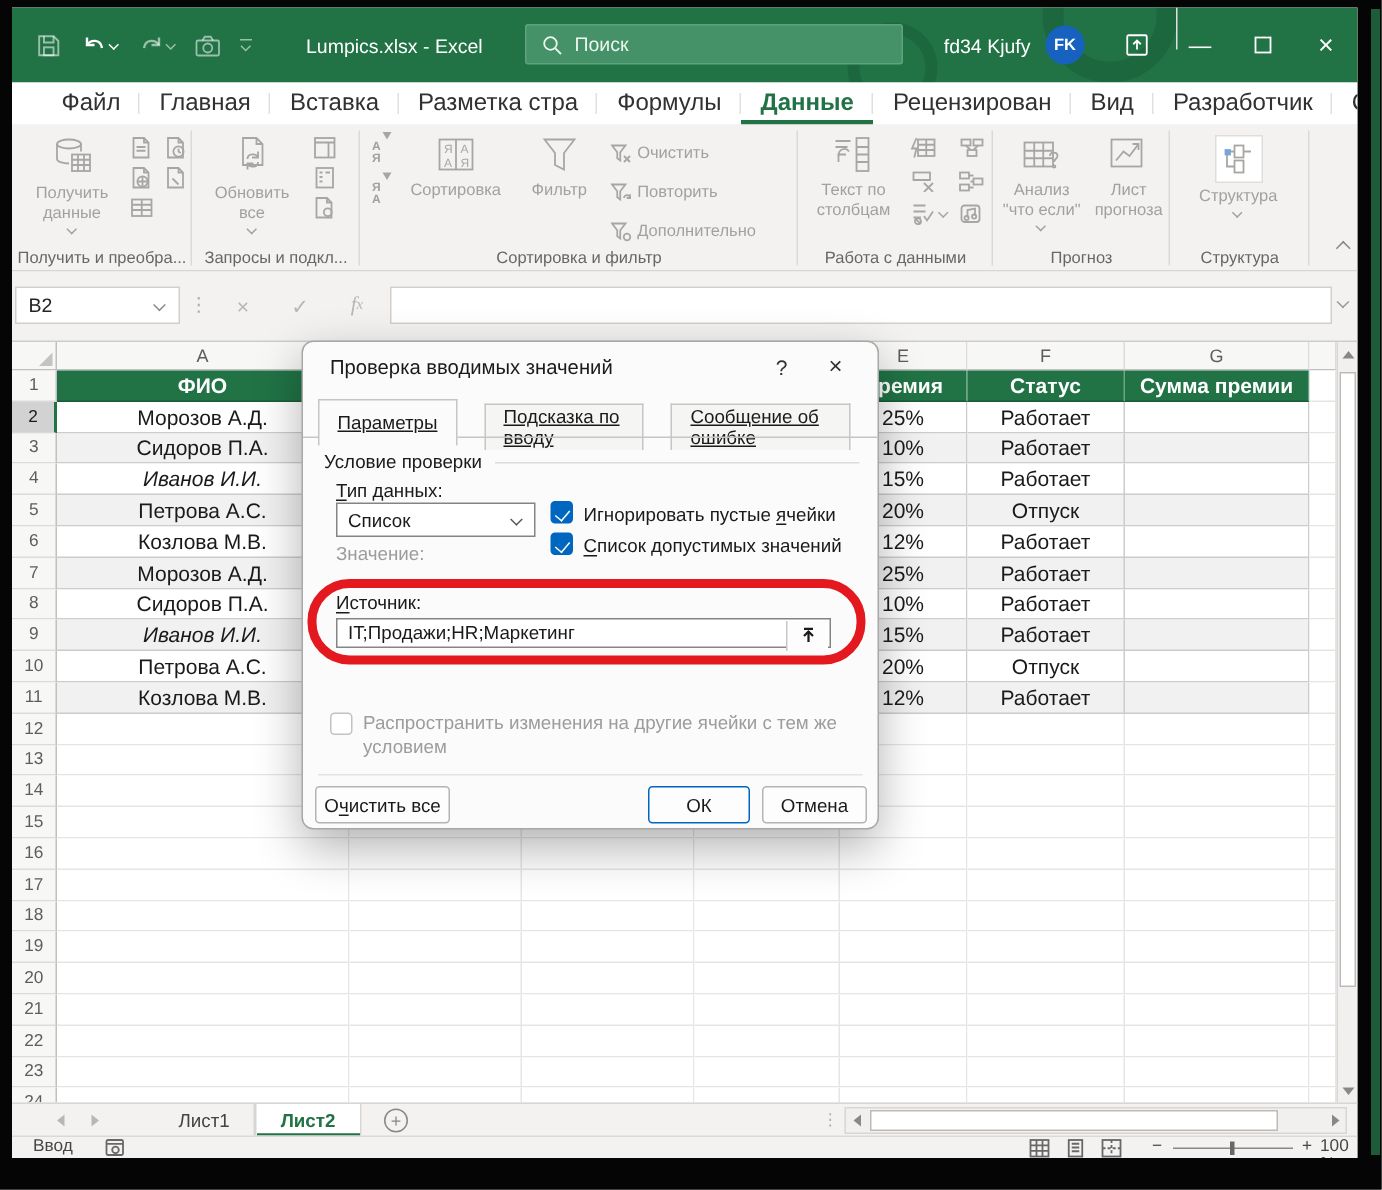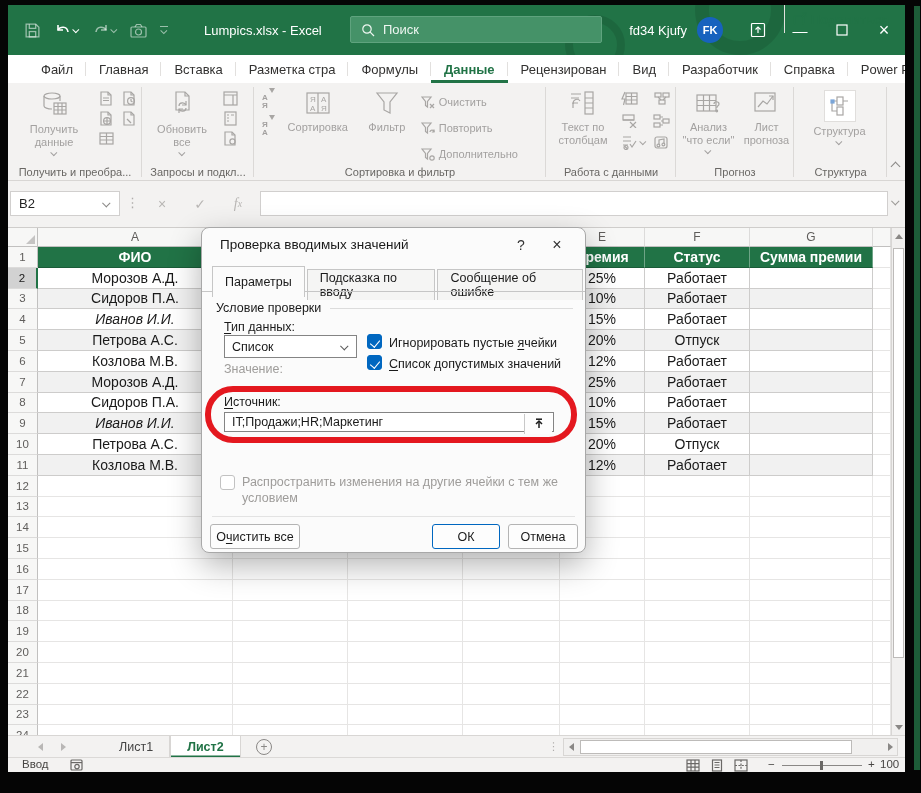--- a/index.html
+++ b/index.html
@@ -18,21 +18,21 @@
   #search-box { position:absolute; left:342px; top:11px; width:252px; height:27px; background:#459268; border:1px solid #5fa37e; border-radius:2px; display:flex; align-items:center; gap:8px; padding-left:10px; color:#eef6f1; font-size:13px; }
   #tb-right { position:absolute; right:0; top:0; height:50px; display:flex; align-items:center; }
   #user-name { color:#fff; font-size:13px; margin-right:10px; }
   #avatar { width:26px; height:26px; border-radius:50%; background:#1762be; color:#fff; font-size:11px; font-weight:bold; display:flex; align-items:center; justify-content:center; margin-right:14px; }
   .winbtn { width:42px; height:50px; display:flex; align-items:center; justify-content:center; color:#fff; font-size:15px; }
   .chev { display:inline-block; width:6px; height:6px; border-left:1.3px solid currentColor; border-bottom:1.3px solid currentColor; transform:rotate(-45deg) translateY(-1px); }
   .chev-sm { width:5px; height:5px; }
 
   
   #tabrow { position:absolute; left:0; top:50px; width:897px; height:28px; background:#fff; display:flex; align-items:stretch; padding-left:20px; }
-  .rtab { position:relative; padding:0 13px; display:flex; align-items:center; font-size:13px; color:#323130; white-space:nowrap; }
+  .rtab { position:relative; padding:0 13px; display:flex; align-items:center; font-size:16px; color:#323130; white-space:nowrap; }
   .rtab::after { content:""; position:absolute; right:0; top:7px; height:14px; width:1px; background:#e2e0de; }
   .rtab.active { color:#217346; font-weight:bold; box-shadow:inset 0 -3px 0 #217346; }
   #share-btn { position:absolute; right:8px; top:0; height:28px; display:flex; align-items:center; gap:4px; color:#217346; font-size:13px; font-weight:bold; padding:0 8px; border-left:1px solid #e2e0de; }
 
   
   #ribbon { position:absolute; left:0; top:78px; width:897px; height:98px; background:#f3f2f1; border-bottom:1px solid #d8d6d4; display:flex; }
   .rgroup { position:relative; height:98px; flex:none; }
   .rgroup::after { content:""; position:absolute; right:0; top:4px; bottom:4px; width:1px; background:#dbd9d7; }
   .rg-label { position:absolute; left:0; right:0; bottom:3px; text-align:center; font-size:11px; color:#696764; white-space:nowrap; overflow:hidden; }
   .rg-body { position:absolute; left:0; top:4px; right:2px; height:76px; display:flex; align-items:flex-start; }
@@ -105,21 +105,21 @@
   #zoom-thumb { position:absolute; left:38px; top:-4px; width:3px; height:9px; background:#6a6866; }
   #zoom-plus { position:absolute; left:860px; top:0; }
   #zoom-label { position:absolute; left:872px; top:0; }
 
   
   #dlg { position:absolute; left:193px; top:222px; width:385px; height:326px; background:#fbfbfb; border:1px solid #a8a8a8; border-radius:8px; box-shadow:0 12px 32px rgba(0,0,0,0.30); z-index:40; font-size:12.5px; color:#1a1a1a; }
   #dlg-title { position:absolute; left:18px; top:9px; font-size:13.5px; }
   #dlg-help { position:absolute; right:52px; top:6px; width:24px; height:22px; display:flex; align-items:center; justify-content:center; color:#333; font-size:14px; }
   #dlg-close { position:absolute; right:14px; top:6px; width:28px; height:22px; display:flex; align-items:center; justify-content:center; color:#333; font-size:16px; }
   #dlg-tabs { position:absolute; left:10px; top:38px; height:25px; display:flex; }
-  .dtab { padding:15px 12px; display:flex; align-items:center; border:1px solid #c6c6c6; border-bottom:none; background:#f5f5f4; margin-right:2px; position:relative; top:3px; height:22px; }
+  .dtab { padding:15px 12px; display:flex; align-items:center; border:1px solid #c6c6c6; border-bottom:none; background:#f5f5f4; margin-right:18px; position:relative; top:3px; height:22px;text-decoration:underline; }
   .dtab.active { background:#fbfbfb; top:0; height:26px; z-index:2; }
   #dlg-tabline { position:absolute; left:0px; top:63px; width:383px; height:1px; background:#c6c6c6; }
   #dlg-grouplabel { position:absolute; left:14px; top:73px; }
   #dlg-groupline { position:absolute; left:128px; top:80px; width:243px; height:1px; background:#dcdcdc; }
   .dlg-label { position:absolute; }
   .dlg-label.dis, .dis { color:#9e9c9a; }
   .combo { position:absolute; width:133px; height:23px; background:#fff; border:1px solid #848484; display:flex; align-items:center; padding-left:7px; }
   .combo .chev { position:absolute; right:8px; color:#5a5a5a; }
   .combo.dis { background:#f0f0ef; border-color:#c8c8c8; color:#9e9c9a; }
   .combo.dis .chev { color:#b0b0b0; }
@@ -228,21 +228,21 @@
       <svg class="ic" width="14" height="14" viewBox="0 0 14 14" style="stroke:#217346">
           <rect x="1.5" y="4" width="9" height="8.5" rx="1"></rect>
           <path d="M9 5 L13 1"></path>
           <path d="M9.5 1 H13 V4.5"></path>
         </svg>
       <span>Поделиться</span>
     </div>
 
     <div id="ribbon">
 
-      <div class="rgroup" style="width:134px;">
+      <div class="rgroup" style="width:120px;">
         <div class="rg-body" style="padding-left:12px; gap:10px;">
           <div class="bigbtn" style="width:68px;">
             <svg class="ic" width="30" height="30" viewBox="0 0 30 30">
               <ellipse cx="13" cy="6" rx="8" ry="3"></ellipse>
                 <path d="M5 6 V16 C5 17.6 8.6 19 13 19"></path>
                 <path d="M21 6 V11"></path>
               <rect x="15" y="13" width="12" height="11"></rect>
                 <path d="M15 16.5 H27 M15 20 H27 M19 13 V24 M23 13 V24"></path>
             </svg>
             <span class="lbl">Получить данные</span>

